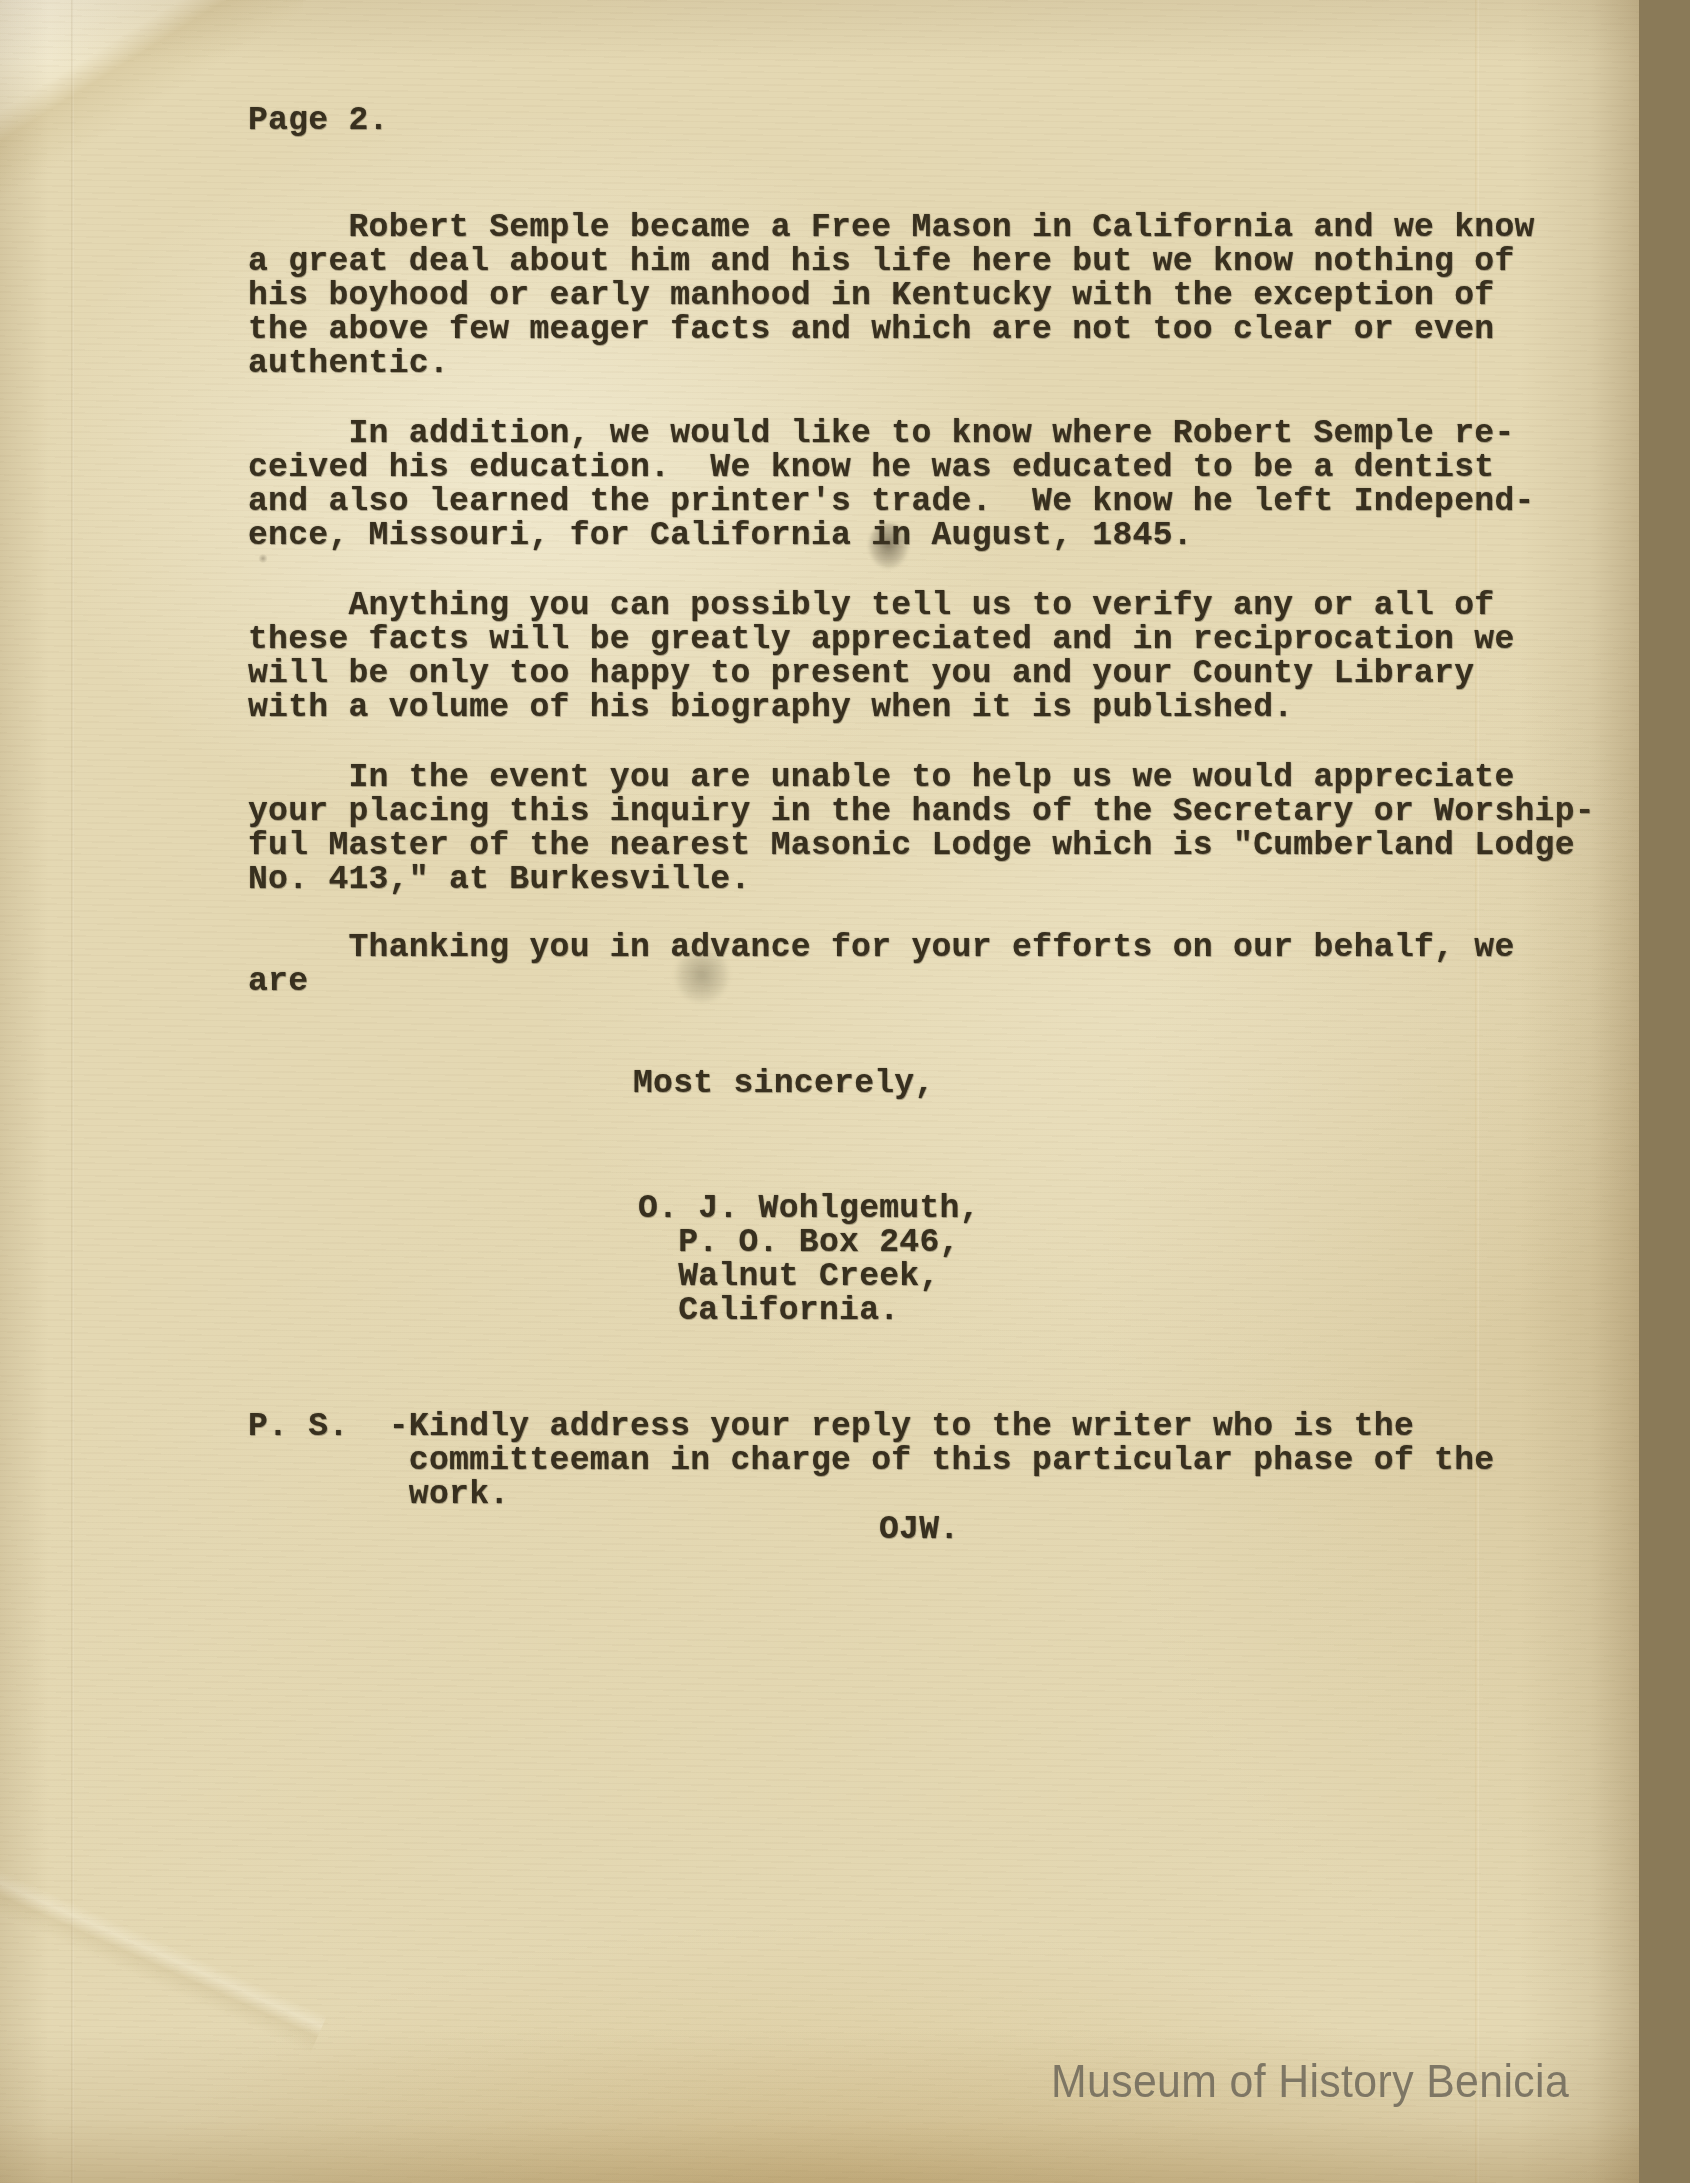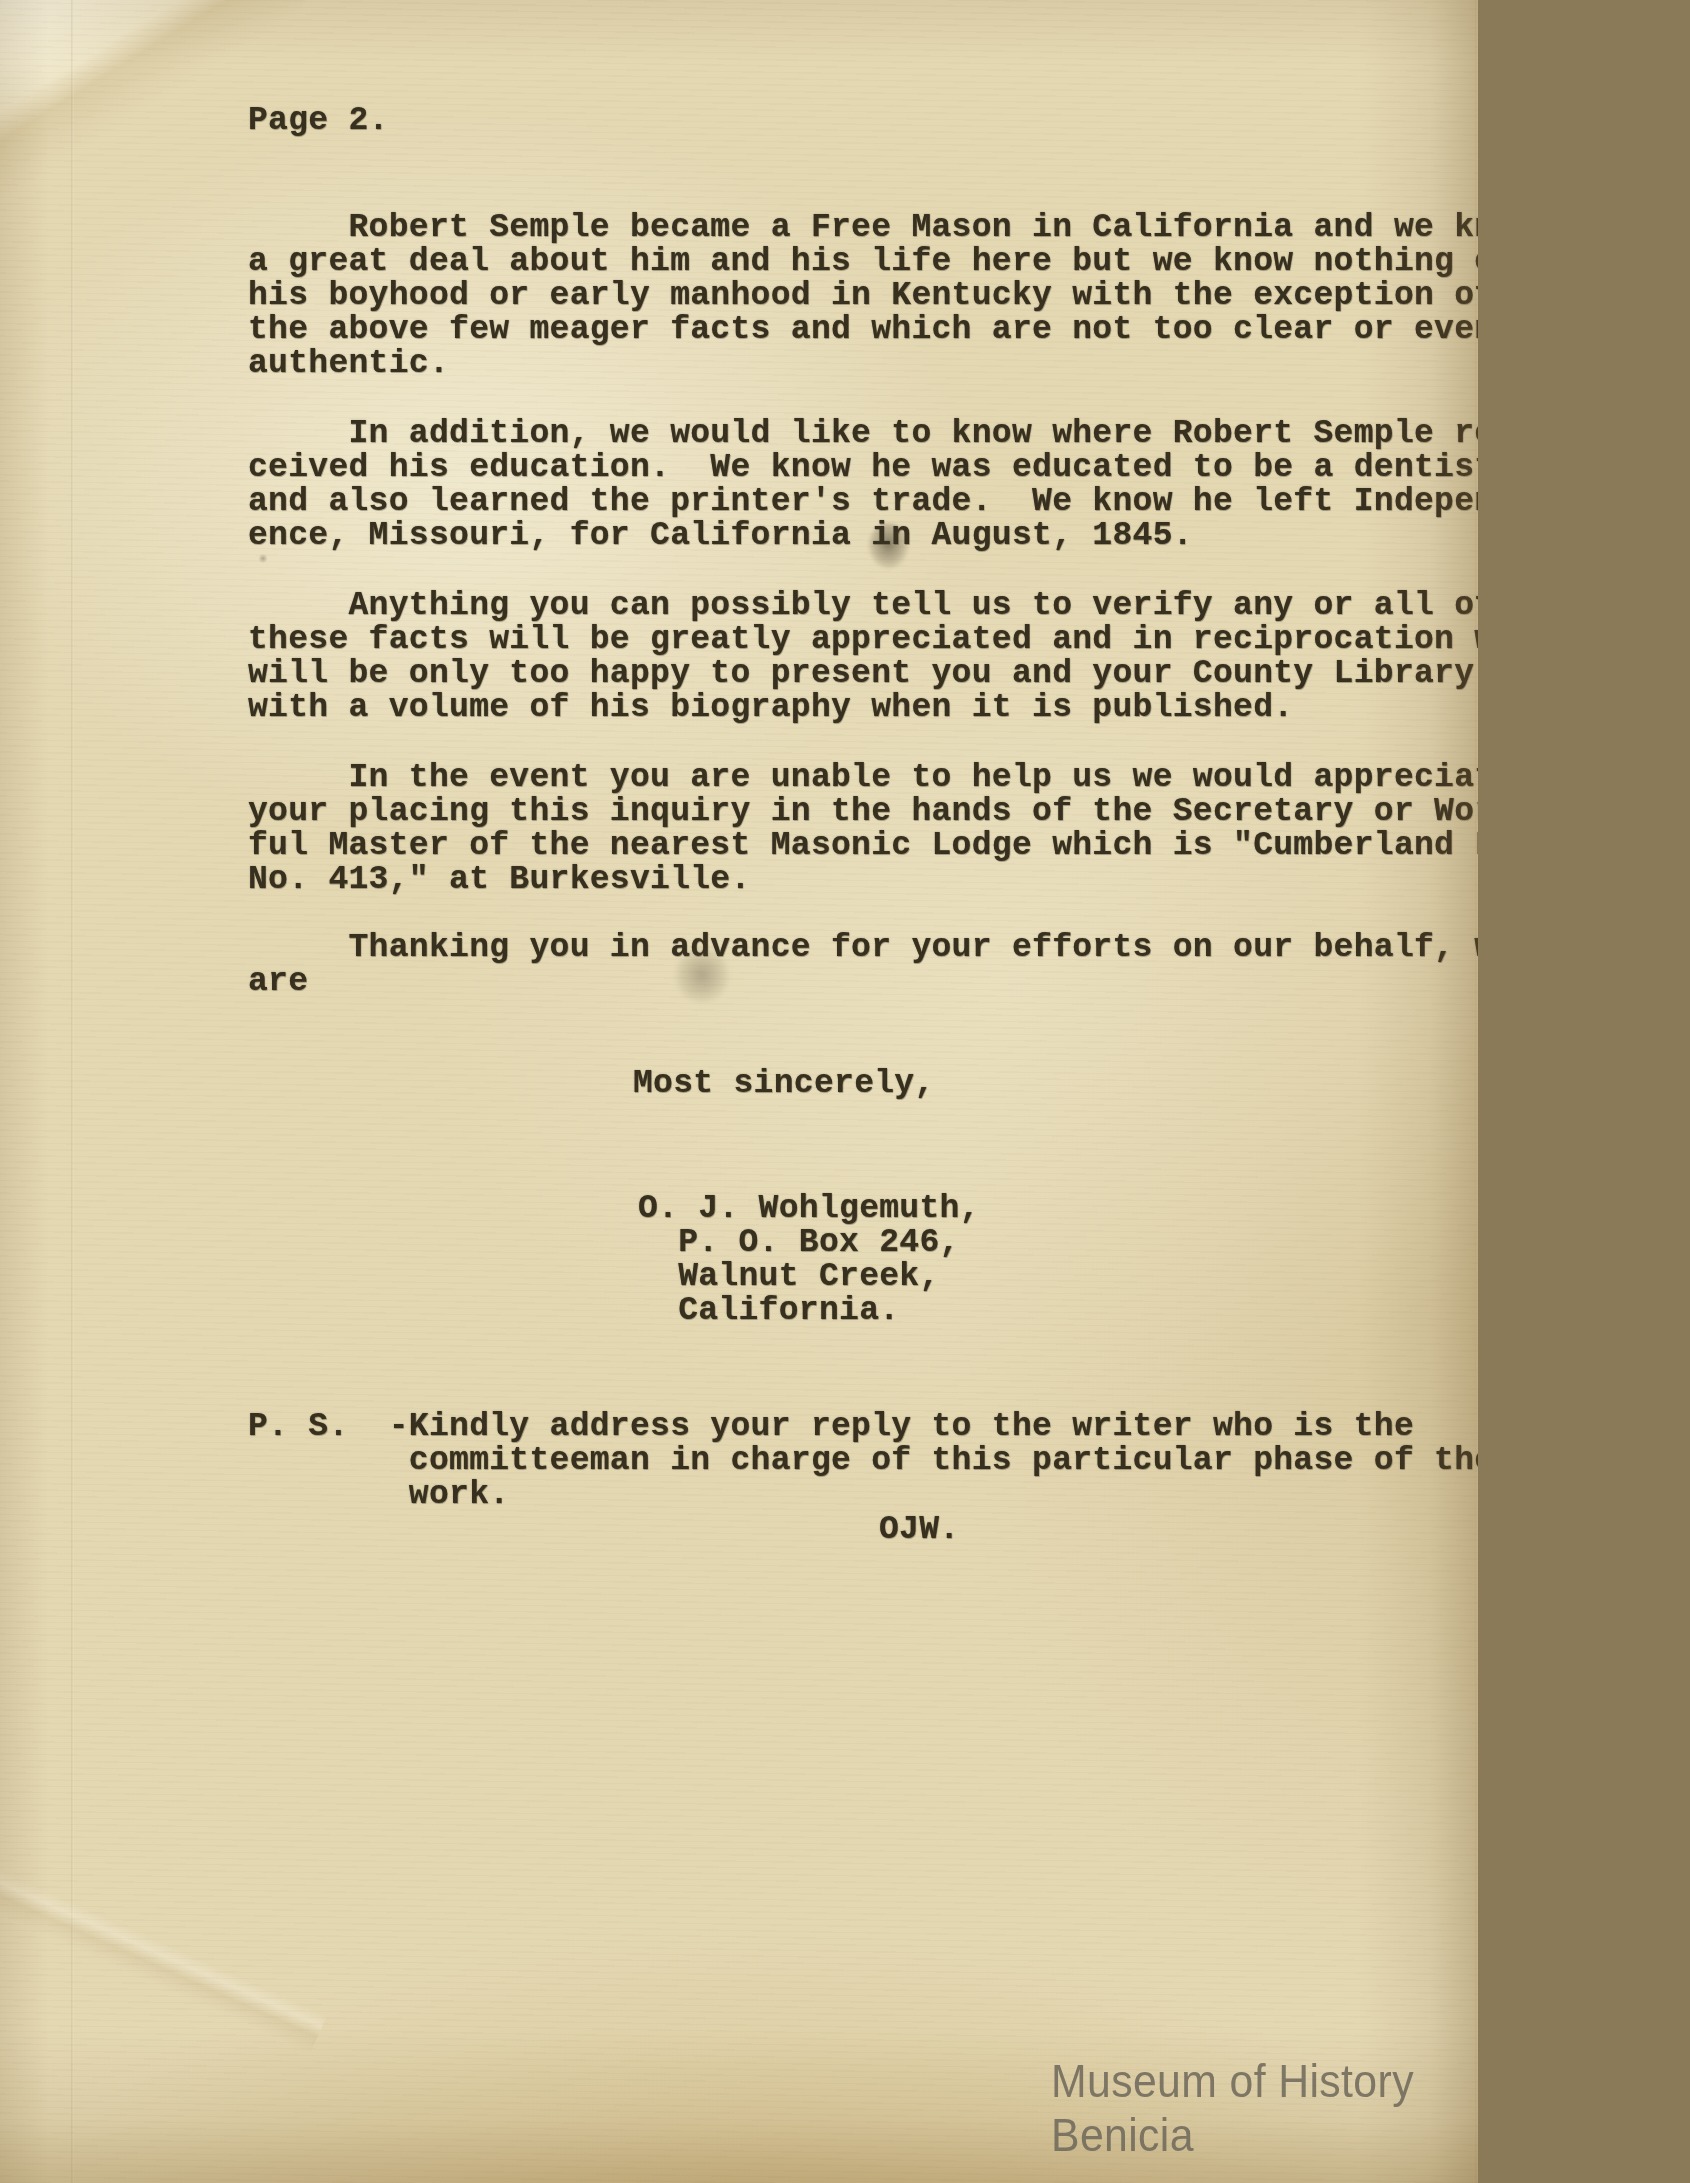--- a/index.html
+++ b/index.html
@@ -2,21 +2,21 @@
 <html style="--paper: #e4d8b3; --ink: #38301f; --watermark: #6e685a;font-size:11.3px"><head>
 <meta charset="utf-8">
 <style>
   html, body {
     margin: 0;
     padding: 0;
     background: #8a7a58;
   }
   .scan {
     position: relative;
-    width: 1478px;
+    width: 1639px;
     height: 2183px;
     overflow: hidden;
     background-color: var(--paper, #e4d8b3);
     background-image:
       radial-gradient(ellipse 705px 528px at 32% 22%, rgba(250,246,228,0.55), transparent 70%),
       radial-gradient(ellipse 775px 634px at 68% 45%, rgba(242,234,206,0.40), transparent 75%),
       radial-gradient(ellipse 986px 705px at 45% 78%, rgba(226,214,176,0.50), transparent 80%),
       radial-gradient(ellipse 634px 916px at 96% 60%, rgba(196,174,126,0.35), transparent 75%),
       radial-gradient(ellipse 845px 352px at 50% 101%, rgba(193,160,96,0.35), transparent 80%);
     font-family: "Liberation Mono", "DejaVu Sans Mono", monospace;

